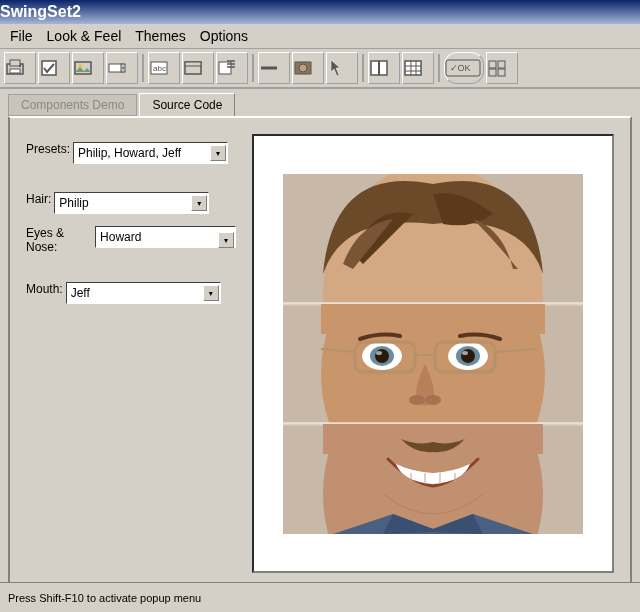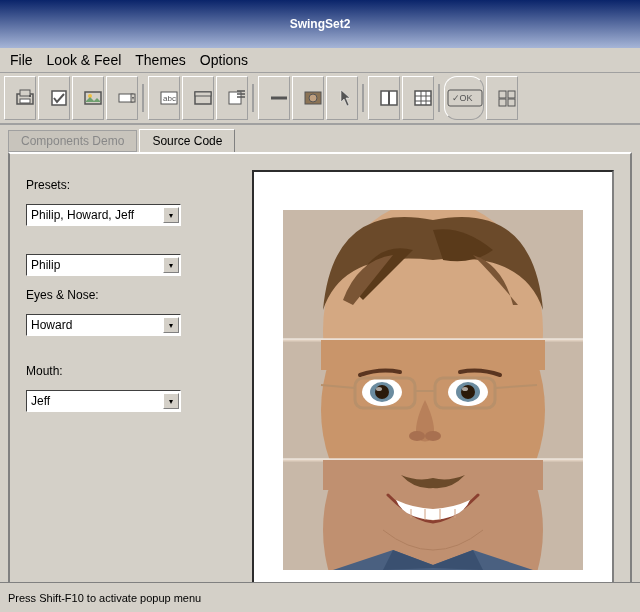--- a/index.html
+++ b/index.html
@@ -10,23 +10,23 @@
       font-family: 'Arial', sans-serif;
       font-size: 12px;
       color: #000;
       overflow: hidden;
     }
 
     
     #title-bar {
       background: linear-gradient(to bottom, #0a246a, #a6b5d7);
       color: white;
-      text-align: center;
-      padding: 17px 0;
-      font-size: 12px;
+      text-align: left;
+      padding: 3px 0;
+      font-size: 16px;
       font-weight: bold;
     }
 
     
     #menu-bar {
       background: #d4d0c8;
       display: flex;
       align-items: center;
       padding: 2px 4px;
       gap: 2px;
@@ -43,28 +43,28 @@
       background: #d4d0c8;
       display: flex;
       align-items: center;
       padding: 3px 4px;
       gap: 2px;
       border-bottom: 2px solid #a0a0a0;
       flex-wrap: nowrap;
     }
     .toolbar-btn {
       width: 32px;
-      height: 44px;
+      height: 32px;
       background: #d4d0c8;
       border: 1px solid #a0a0a0;
       border-top-color: #ffffff;
       border-left-color: #ffffff;
       display: flex;
       align-items: center;
-      justify-content: flex-end;
+      justify-content: flex-start;
       cursor: pointer;
       font-size: 14px;
     }
     .toolbar-separator {
       width: 2px;
       height: 28px;
       background: #a0a0a0;
       margin: 0 2px;
     }
 
@@ -110,22 +110,22 @@
     #left-panel {
       width: 210px;
       display: flex;
       flex-direction: column;
       gap: 8px;
       padding-top: 8px;
     }
 
     .form-group {
       display: flex;
-      flex-direction: column;
-      gap: 12px;
+      flex-direction: row;
+      gap: 3px;
     }
     .form-label {
       font-size: 12px;
       color: #000;
     }
     .select-wrapper {
       position: relative;
       width: 155px;
     }
     .select-wrapper select {
@@ -326,20 +326,21 @@
       <div class="select-wrapper">
         <select>
           <option>Philip, Howard, Jeff</option>
           <option>Jeff, Howard, Philip</option>
         </select>
         <div class="select-arrow">▾</div>
       </div>
     </div>
 
     <div class="form-group" style="margin-top: 20px;">
+      <label class="form-label">Hair:</label>
       <div class="select-wrapper">
         <select>
           <option>Philip</option>
           <option>Howard</option>
           <option>Jeff</option>
         </select>
         <div class="select-arrow">▾</div>
       </div>
     </div>
 

